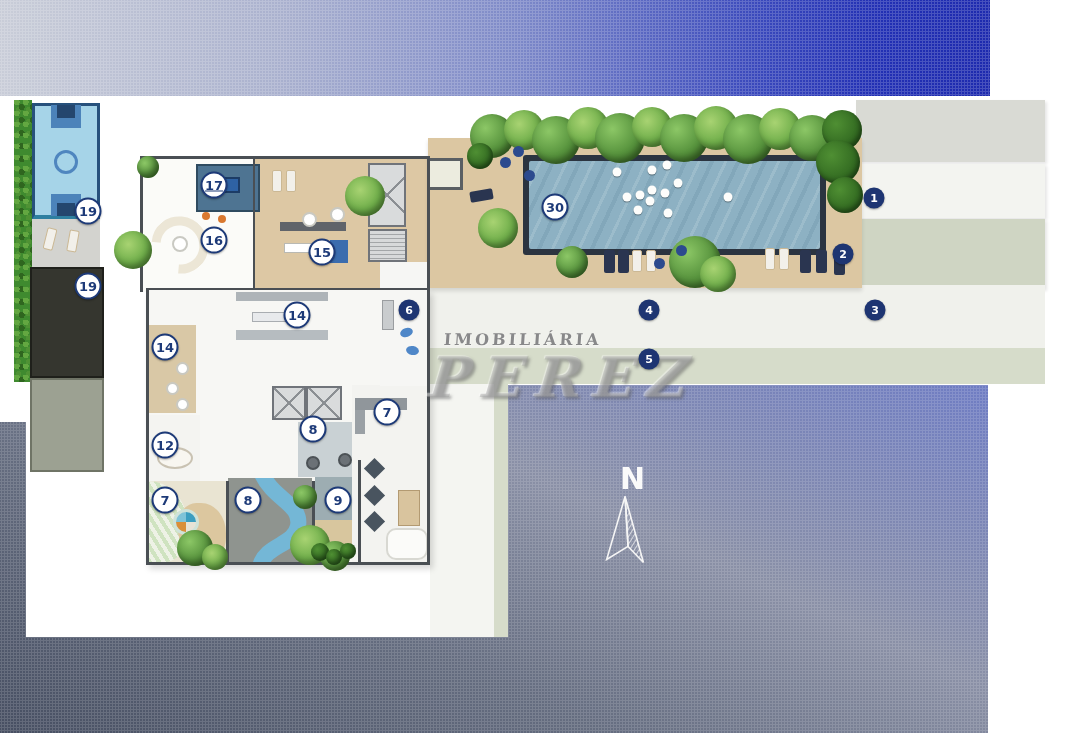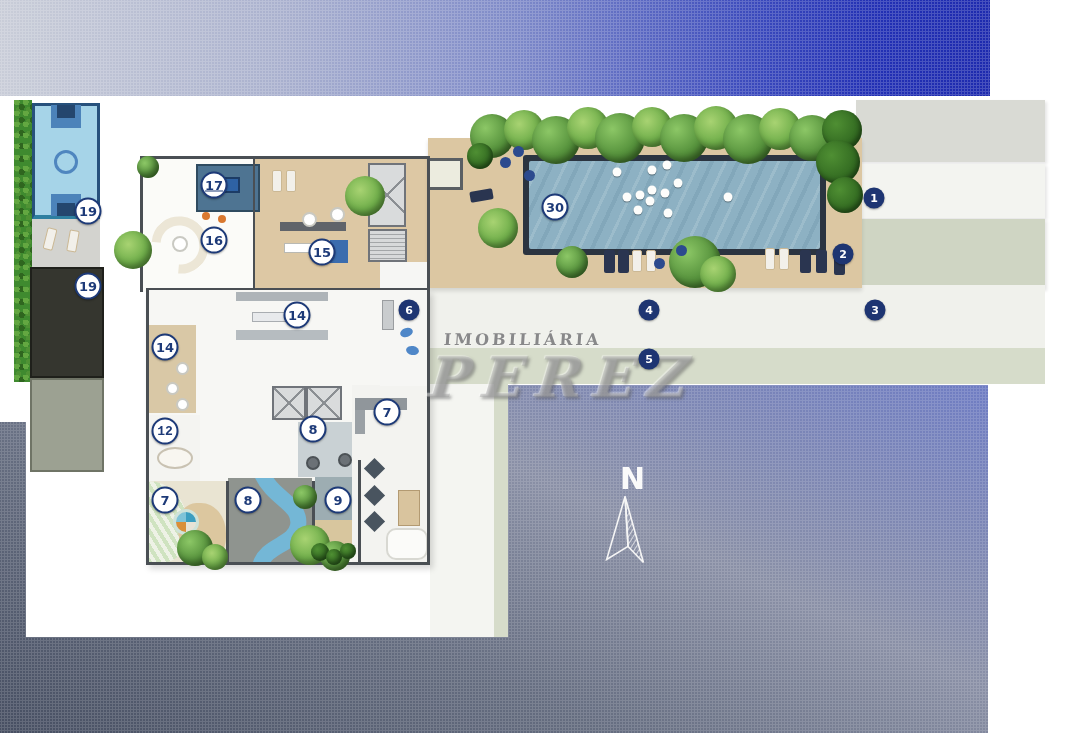--- a/index.html
+++ b/index.html
@@ -319,21 +319,21 @@
       <div class="marker filled" style="left: 843px; top: 254px;">2</div>
       <div class="marker filled" style="left: 875px; top: 310px;">3</div>
       <div class="marker filled" style="left: 649px; top: 310px;">4</div>
       <div class="marker filled" style="left: 649px; top: 359px;">5</div>
       <div class="marker filled" style="left: 409px; top: 310px;">6</div>
       <div class="marker outline" style="left: 387px; top: 412px;">7</div>
       <div class="marker outline" style="left: 313px; top: 429px;">8</div>
       <div class="marker outline" style="left: 338px; top: 500px;">9</div>
       <div class="marker outline" style="left: 248px; top: 500px;">8</div>
       <div class="marker outline" style="left: 165px; top: 500px;">7</div>
-      <div class="marker outline" style="left: 165px; top: 431px; font-family: Liberation Mono, monospace;">12</div>
+      <div class="marker outline" style="left: 165px; top: 445px;">12</div>
       <div class="marker outline" style="left: 165px; top: 347px;">14</div>
       <div class="marker outline" style="left: 297px; top: 315px;">14</div>
       <div class="marker outline" style="left: 322px; top: 252px;">15</div>
       <div class="marker outline" style="left: 214px; top: 240px;">16</div>
       <div class="marker outline" style="left: 214px; top: 185px; text-decoration: underline;">17</div>
       <div class="marker outline" style="left: 88px; top: 211px;">19</div>
       <div class="marker outline" style="left: 88px; top: 286px;">19</div>
       <div class="marker outline" style="left: 555px; top: 207px;">30</div>
     </div>
 

